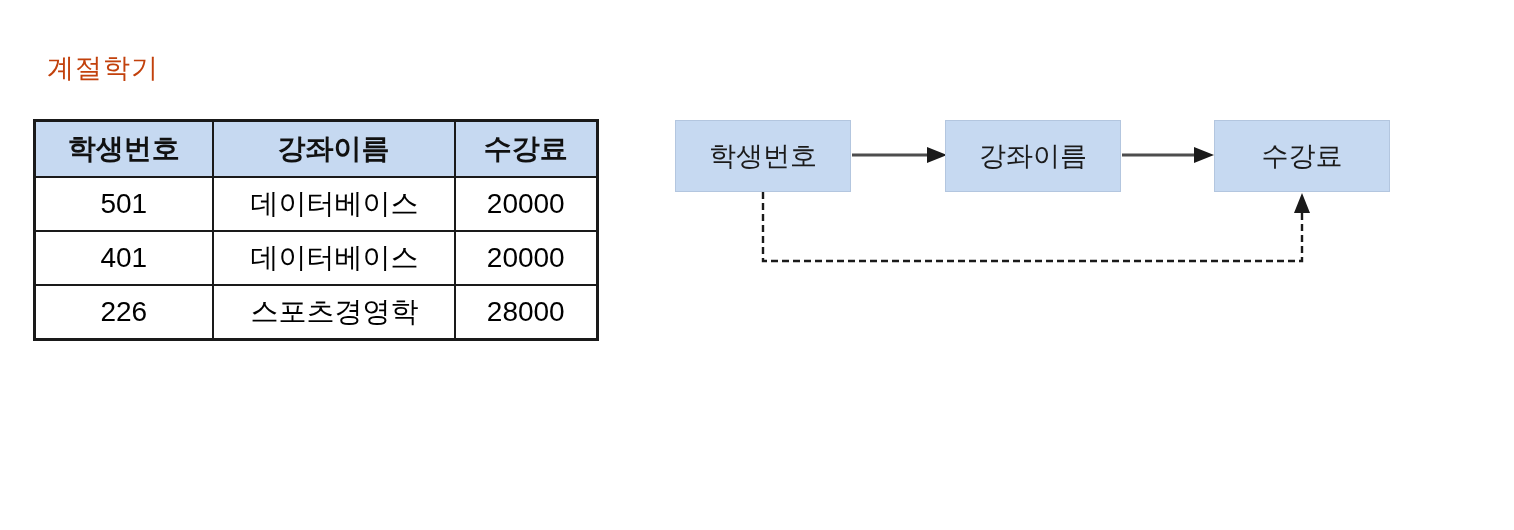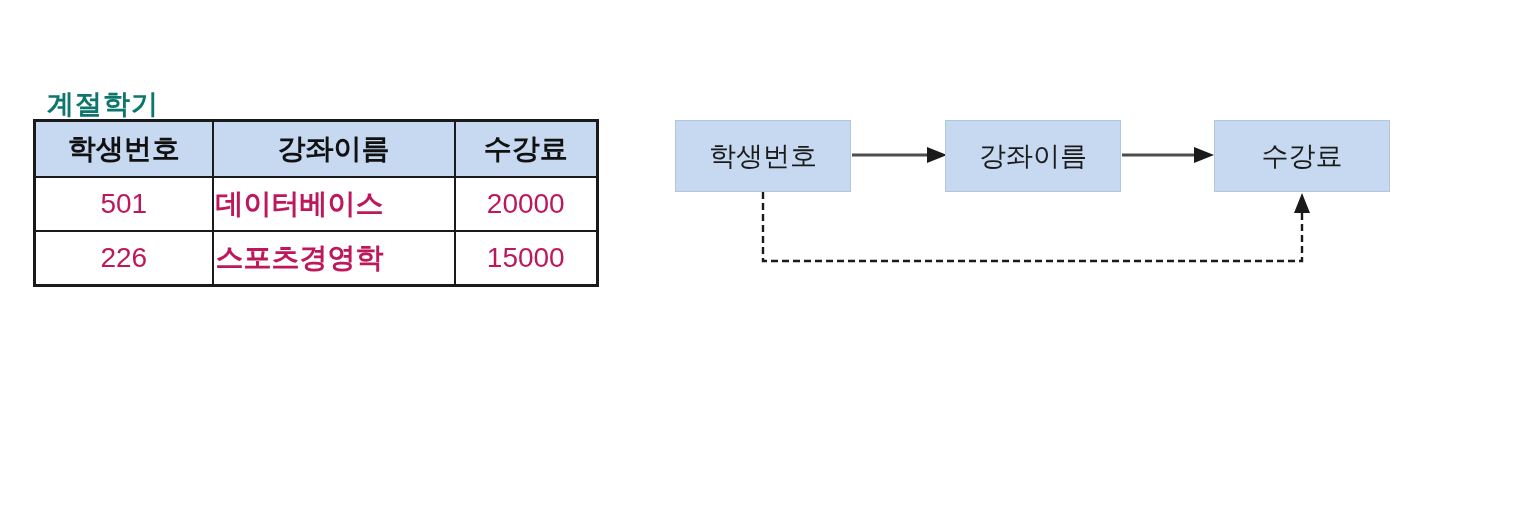--- a/index.html
+++ b/index.html
@@ -3,21 +3,21 @@
 <meta charset="utf-8">
 <style>
   html,body{margin:0;padding:0;}
   body{
     width:1514px;height:530px;position:relative;overflow:hidden;
     background:#ffffff;color:#1f1f1f;
     font-family:"Liberation Sans","DejaVu Sans",sans-serif;
   }
   .page-title{
     position:absolute;left:47px;top:50px;
-    font-size:27px;font-weight:bold;letter-spacing:1px;color:#0f766e;margin-top:36px;
+    font-size:27px;font-weight:normal;letter-spacing:1px;color:#c2410c;
   }
   
   table.relation{
     position:absolute;left:33px;top:119px;
     border-collapse:collapse;table-layout:fixed;
     border:3px solid #1a1a1a;
     font-size:28px;
   }
   table.relation th,table.relation td{
     border:2px solid #1a1a1a;
@@ -25,22 +25,22 @@
     text-align:center;vertical-align:middle;
   }
   table.relation col.c1{width:178px;}
   table.relation col.c2{width:242px;}
   table.relation col.c3{width:143px;}
   table.relation th{
     height:54px;
     background:#c6d9f1;
     font-weight:bold;color:#111;
   }
-  table.relation td{height:52px;color:#be185d;}
-  table.relation td.course{text-align:left;padding-left:2px;font-weight:bold;}
+  table.relation td{height:52px;color:#000000;}
+  table.relation td.course{text-align:center;padding-left:2px;}
   
   .diagram{position:absolute;left:650px;top:100px;width:800px;height:220px;}
   .dep-box{
     position:absolute;top:20px;width:176px;height:72px;
     background:#c6d9f1;border:1px solid #b3c6df;box-sizing:border-box;
     display:flex;align-items:center;justify-content:center;
     font-size:27px;color:#1b1b1b;
   }
   .dep-box.n0{left:25px;}
   .dep-box.n1{left:295px;}
@@ -65,23 +65,28 @@
       <th>수강료</th>
     </tr>
   </thead>
   <tbody>
     <tr>
       <td>501</td>
       <td class="course">데이터베이스</td>
       <td>20000</td>
     </tr>
     <tr>
+      <td>401</td>
+      <td class="course">데이터베이스</td>
+      <td>20000</td>
+    </tr>
+    <tr>
       <td>226</td>
       <td class="course">스포츠경영학</td>
-      <td>15000</td>
+      <td>28000</td>
     </tr>
   </tbody>
 </table>
 
 <div class="diagram">
   <svg class="arrow-layer" width="800" height="220" viewBox="0 0 800 220" xmlns="http://www.w3.org/2000/svg">
 
     <g>
       <line x1="202" y1="55" x2="279" y2="55" stroke="#4d4d4d" stroke-width="3"></line>
       <polygon points="297,55 277,47 277,63" fill="#1a1a1a"></polygon>

